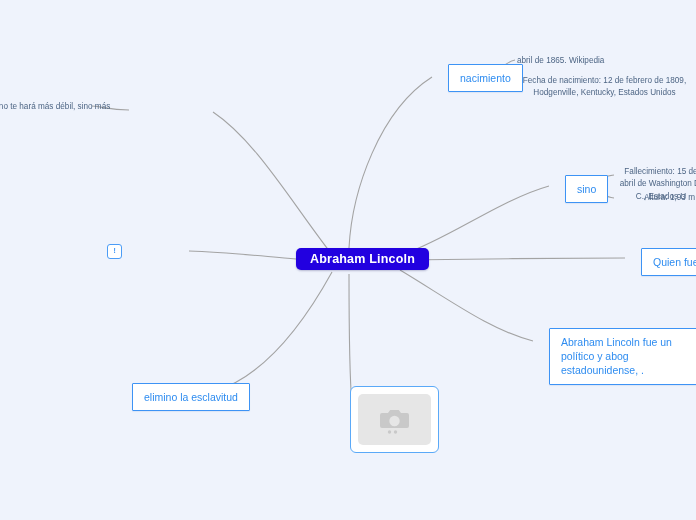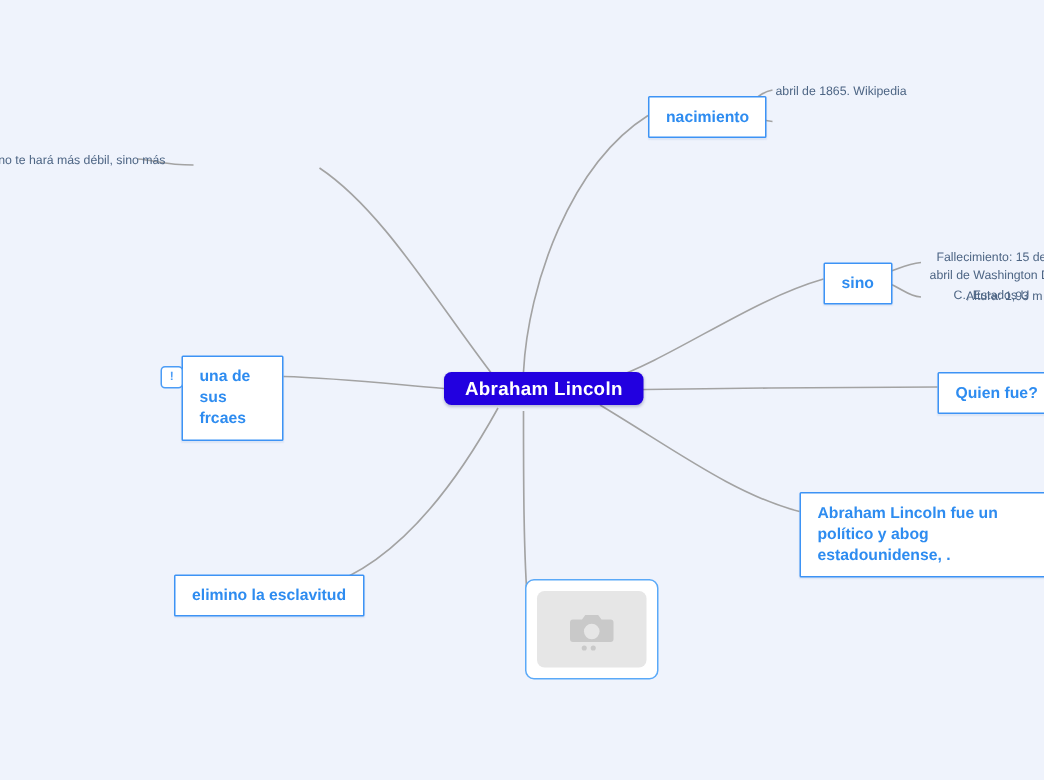--- a/index.html
+++ b/index.html
@@ -43,28 +43,29 @@
     border-radius: 5px;
     padding: 4px 14px;
     text-align: center;
     white-space: nowrap;
     box-shadow: 0 1px 2px rgba(20,20,90,0.25);
   }
 
   .branch-node {
     background: #ffffff;
     color: #2e8cf0;
-    font-weight: bold;
+    font-weight: normal;
     font-size: 10.5px;
     border: 1.6px solid #3d93f5;
     border-radius: 1px;
     padding: 6px 11px;
     white-space: nowrap;
     line-height: 1.35;
     box-shadow: 0 1px 1px rgba(60,110,190,0.10);
+    margin-left: 16px;
   }
   .branch-node.multi {
     white-space: normal;
   }
   .branch-node.wide {
     white-space: normal;
   }
 
   .leaf-node {
     color: #4d6584;
@@ -151,28 +152,27 @@
       <path d="M590,188 C602,192 604,197 614,198"></path>
     </g>
   </svg>
 
   <div class="node root-node" style="left:296px; top:248px;">Abraham Lincoln</div>
 
   <div class="node branch-node" style="left:432px; top:64px;">nacimiento</div>
 
   <div class="node leaf-node" style="left:517px; top:55px;">abril de 1865. Wikipedia</div>
 
+  <div class="node leaf-node wrap" style="left:517px; top:75px; width:175px;">Fecha de nacimiento: 12 de febrero de 1809, Hodgenville, Kentucky, Estados Unidos</div>
 
 
   <div class="node leaf-node" style="left:-8px; top:101px;">e no te hará más débil, sino más</div>
 
   <div class="badge-icon" style="left:107px; top:244px;">!</div>
 
-  <div class="node branch-node multi" style="left:121px; top:237px; width:68px;">una de sus
-frcaes</div>
 
   <div class="node branch-node" style="left:116px; top:383px;">elimino la esclavitud</div>
 
   <div class="node branch-node" style="left:549px; top:175px;">sino</div>
 
   <div class="node leaf-node wrap" style="left:616px; top:166px; width:90px;">Fallecimiento: 15 de abril de
 Washington D. C., Estados U</div>
 
   <div class="node leaf-node" style="left:616px; top:192px;padding-left:28px;">Altura: 1,93 m</div>
 

